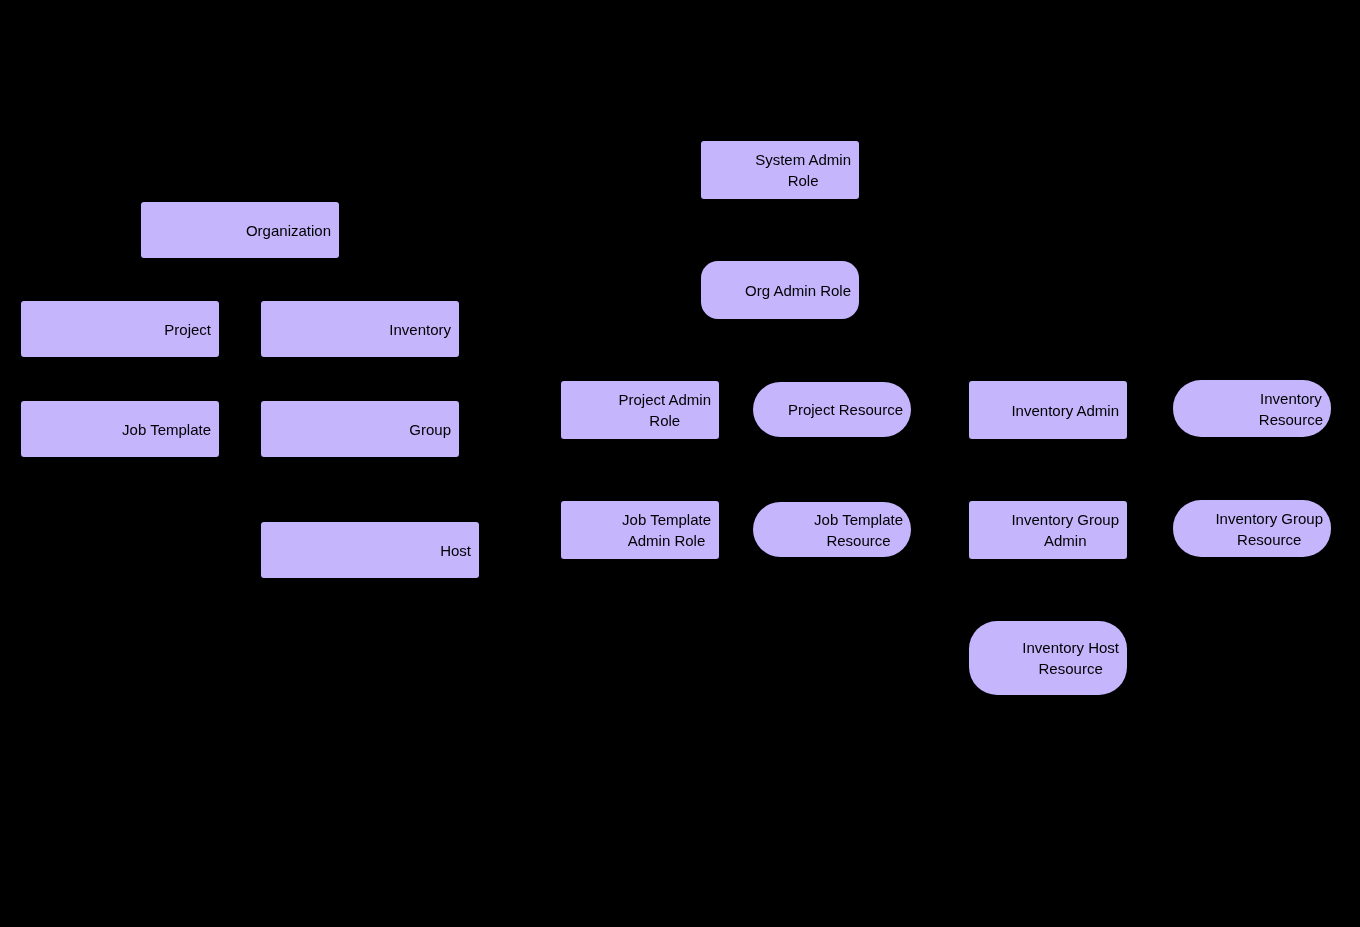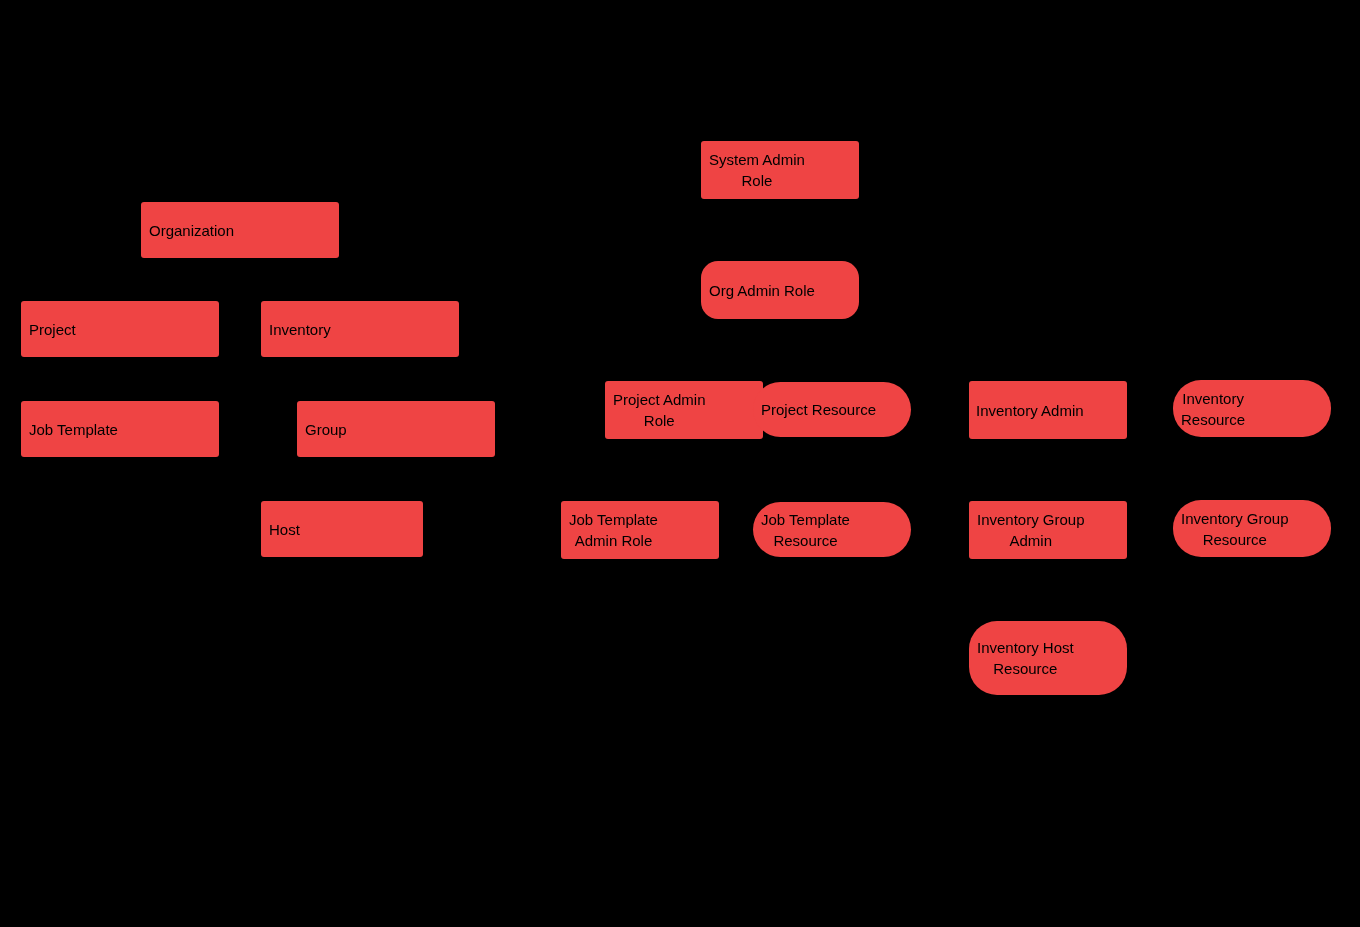--- a/index.html
+++ b/index.html
@@ -10,25 +10,25 @@
   .canvas {
     position: relative;
     width: 1360px;
     height: 927px;
     background: #000000;
     overflow: hidden;
     font-family: "Liberation Sans", sans-serif;
   }
   .node {
     position: absolute;
-    background: #ef4444;
+    background: #c4b5fd;
     color: #000000;
     display: flex;
     align-items: center;
-    justify-content: flex-start;
+    justify-content: flex-end;
     text-align: center;
     font-size: 15px;
     line-height: 1.4;
     box-sizing: border-box;
     padding: 4px 8px;
   }
   .rect {
     border-radius: 3px;
   }
   .pill {
@@ -52,39 +52,39 @@
   </div>
 
   <div class="node rect" style="left:261px; top:301px; width:198px; height:56px;">
     <span class="lbl">Inventory</span>
   </div>
 
   <div class="node rect" style="left:21px; top:401px; width:198px; height:56px;">
     <span class="lbl">Job Template</span>
   </div>
 
-  <div class="node rect" style="left:261px; top:401px; width:198px; height:56px;margin-left:36px;">
+  <div class="node rect" style="left:261px; top:401px; width:198px; height:56px;">
     <span class="lbl">Group</span>
   </div>
 
-  <div class="node rect" style="left:261px; top:501px; width:162px; height:56px;">
+  <div class="node rect" style="left:261px; top:522px; width:218px; height:56px;">
     <span class="lbl">Host</span>
   </div>
 
   <div class="node rect" style="left:701px; top:141px; width:158px; height:58px;">
     <span class="lbl">System Admin
 Role</span>
   </div>
 
   <div class="node rect" style="left:701px; top:261px; width:158px; height:58px;border-radius:17px;">
     <span class="lbl">Org Admin Role</span>
   </div>
 
 
-  <div class="node rect" style="left:561px; top:381px; width:158px; height:58px;margin-left:44px;">
+  <div class="node rect" style="left:561px; top:381px; width:158px; height:58px;">
     <span class="lbl">Project Admin
 Role</span>
   </div>
 
   <div class="node pill" style="left:753px; top:382px; width:158px; height:55px;">
     <span class="lbl">Project Resource</span>
   </div>
 
   <div class="node rect" style="left:969px; top:381px; width:158px; height:58px;padding-left:7px;">
     <span class="lbl">Inventory Admin</span>

